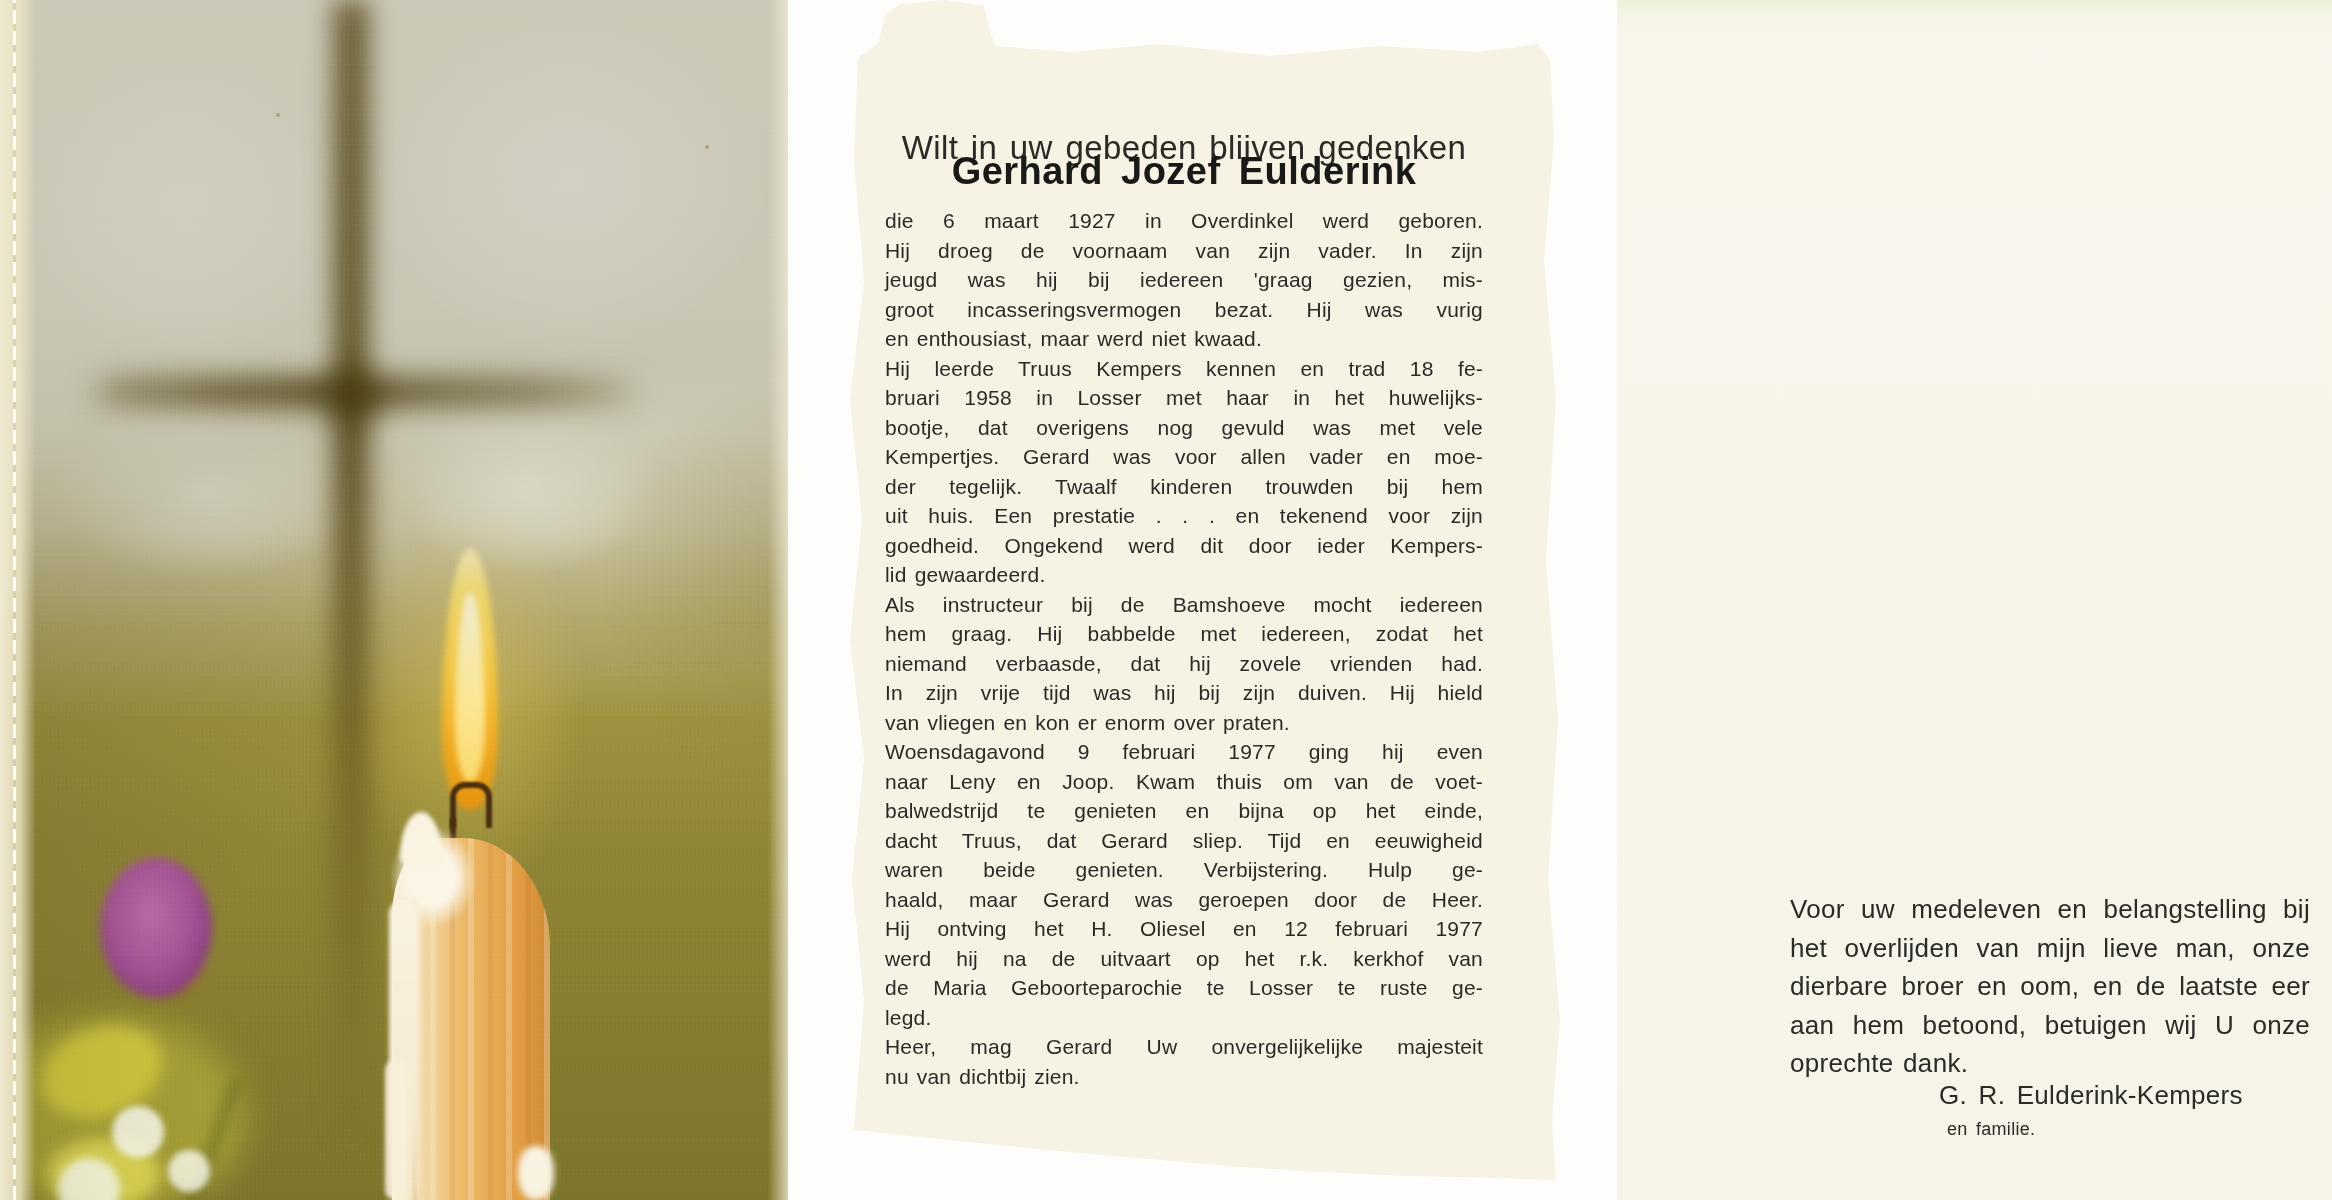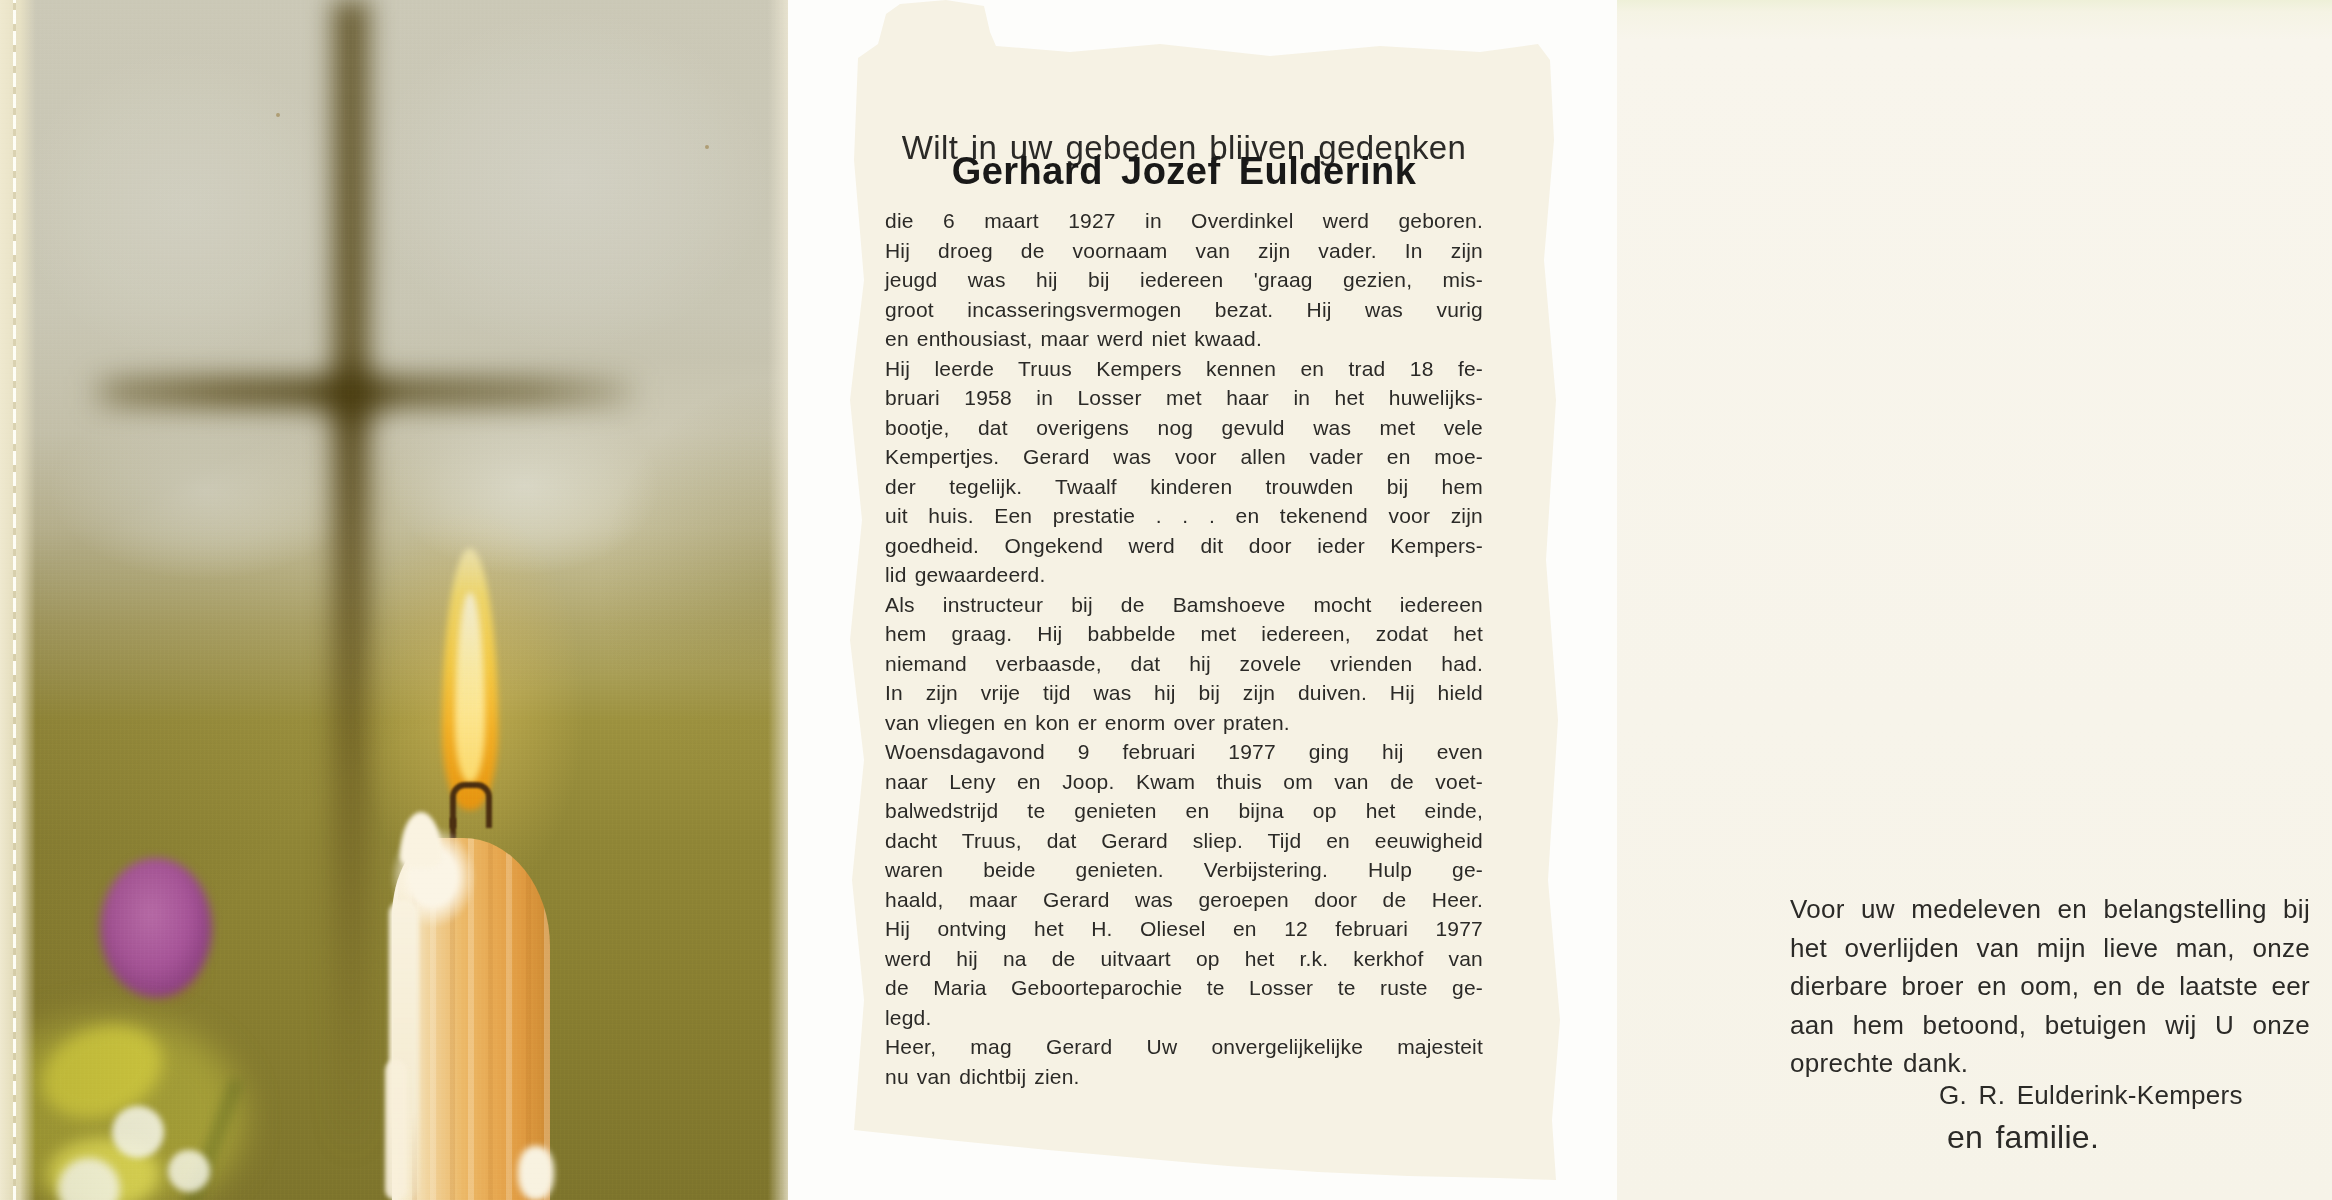--- a/index.html
+++ b/index.html
@@ -126,21 +126,21 @@
   
   #ack{
     position:absolute;left:1617px;top:0;width:715px;height:1200px;
     background:linear-gradient(180deg,#eef0d8 0px,#f5f3e4 12px,#f8f5ec 40px,#f7f4ea 60%, #f6f3e8 100%);
   }
   #ack-lines{position:absolute;left:133px;top:890px;width:520px;margin-left:40px;}
   .aline{font-size:26px;line-height:38.5px;letter-spacing:.3px;word-spacing:2px;
     text-align:justify;text-align-last:justify;white-space:nowrap;color:#2b2a27;}
   .aline.flush{text-align-last:left;white-space:normal;}
   #signature-name{position:absolute;left:322px;top:1080px;font-size:26px;letter-spacing:.3px;word-spacing:4px;color:#2b2a27;}
-  #signature-family{position:absolute;left:330px;top:1119px;font-size:32px;letter-spacing:.3px;word-spacing:3px;color:#2b2a27;}
+  #signature-family{position:absolute;left:330px;top:1119px;font-size:18px;letter-spacing:.3px;word-spacing:3px;color:#2b2a27;}
 </style>
 </head>
 <body>
 
 <div id="photo">
   <div class="glow g1"></div>
   <div class="glow g2"></div>
   <div class="glow g3"></div>
   <div class="glow g4"></div>
   <div class="glow rtint"></div>

